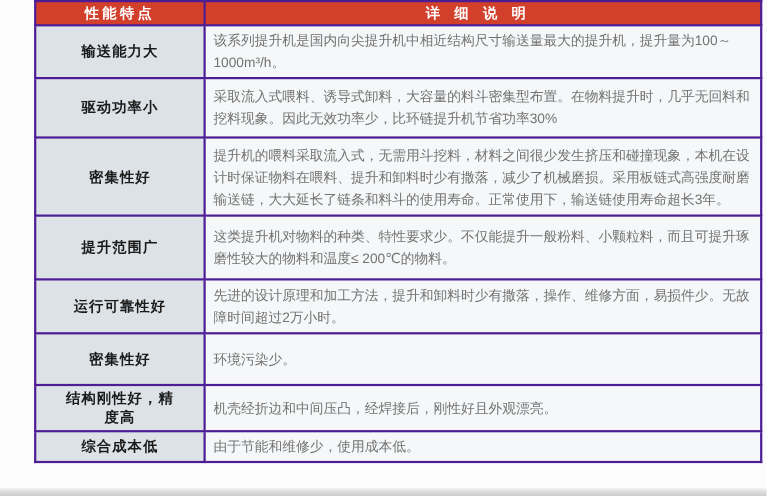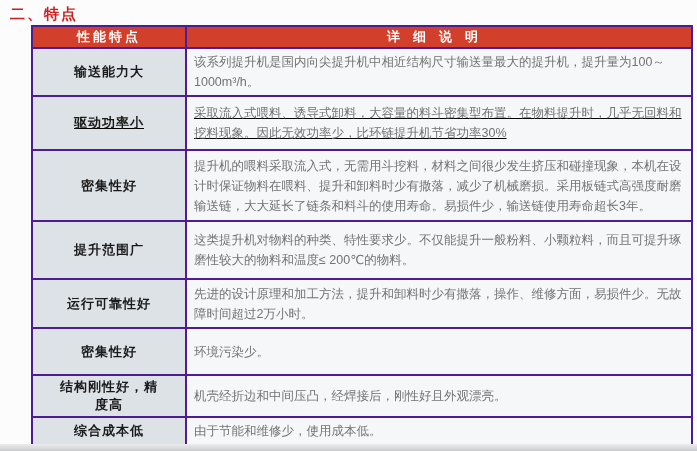--- a/index.html
+++ b/index.html
@@ -63,21 +63,21 @@
   }
   td.detail-cell {
     background: #f5f7f8;
     color: #737373;
     font-size: 12.5px;
     line-height: 20px;
     text-align: left;
     padding: 3px 8px 3px 7px;
   }
   tbody tr:nth-child(1) { height: 46px; }
-  tbody tr:nth-child(2) { height: 54px; text-decoration: underline; }
+  tbody tr:nth-child(2) { height: 54px; }
   tbody tr:nth-child(3) { height: 71px; }
   tbody tr:nth-child(4) { height: 58px; }
   tbody tr:nth-child(5) { height: 49px; margin-top: 30px; }
   tbody tr:nth-child(6) { height: 47px; }
   tbody tr:nth-child(7) { height: 26px; }
   tbody tr:nth-child(8) { height: 24px; }
   tbody tr:nth-child(9) { height: 23px; }
   .page-bottom-shadow {
     position: absolute;
     left: 0;
@@ -85,21 +85,20 @@
     width: 697px;
     height: 7px;
     background: linear-gradient(#ededee, #c9cbcd);
   }
 </style>
 </head>
 <body>
 
 <div class="page">
 
-  <div class="section-title">二、特点</div>
 
   <table class="features">
     <colgroup>
       <col class="feature-col">
       <col class="detail-col">
     </colgroup>
     <thead>
       <tr>
         <th class="h-feature">性能特点</th>
         <th class="h-detail">详细说明</th>
@@ -109,21 +108,21 @@
       <tr>
         <td class="feature-cell">输送能力大</td>
         <td class="detail-cell">该系列提升机是国内向尖提升机中相近结构尺寸输送量最大的提升机，提升量为100～1000m³/h。</td>
       </tr>
       <tr>
         <td class="feature-cell">驱动功率小</td>
         <td class="detail-cell">采取流入式喂料、诱导式卸料，大容量的料斗密集型布置。在物料提升时，几乎无回料和挖料现象。因此无效功率少，比环链提升机节省功率30%</td>
       </tr>
       <tr>
         <td class="feature-cell">密集性好</td>
-        <td class="detail-cell">提升机的喂料采取流入式，无需用斗挖料，材料之间很少发生挤压和碰撞现象，本机在设计时保证物料在喂料、提升和卸料时少有撒落，减少了机械磨损。采用板链式高强度耐磨输送链，大大延长了链条和料斗的使用寿命。易损件少，输送链使用寿命超长3年。</td>
+        <td class="detail-cell">提升机的喂料采取流入式，无需用斗挖料，材料之间很少发生挤压和碰撞现象，本机在设计时保证物料在喂料、提升和卸料时少有撒落，减少了机械磨损。采用板链式高强度耐磨输送链，大大延长了链条和料斗的使用寿命。正常使用下，输送链使用寿命超长3年。</td>
       </tr>
       <tr>
         <td class="feature-cell">提升范围广</td>
         <td class="detail-cell">这类提升机对物料的种类、特性要求少。不仅能提升一般粉料、小颗粒料，而且可提升琢磨性较大的物料和温度≤ 200℃的物料。</td>
       </tr>
       <tr>
         <td class="feature-cell">运行可靠性好</td>
         <td class="detail-cell">先进的设计原理和加工方法，提升和卸料时少有撒落，操作、维修方面，易损件少。无故障时间超过2万小时。</td>
       </tr>
       <tr>

